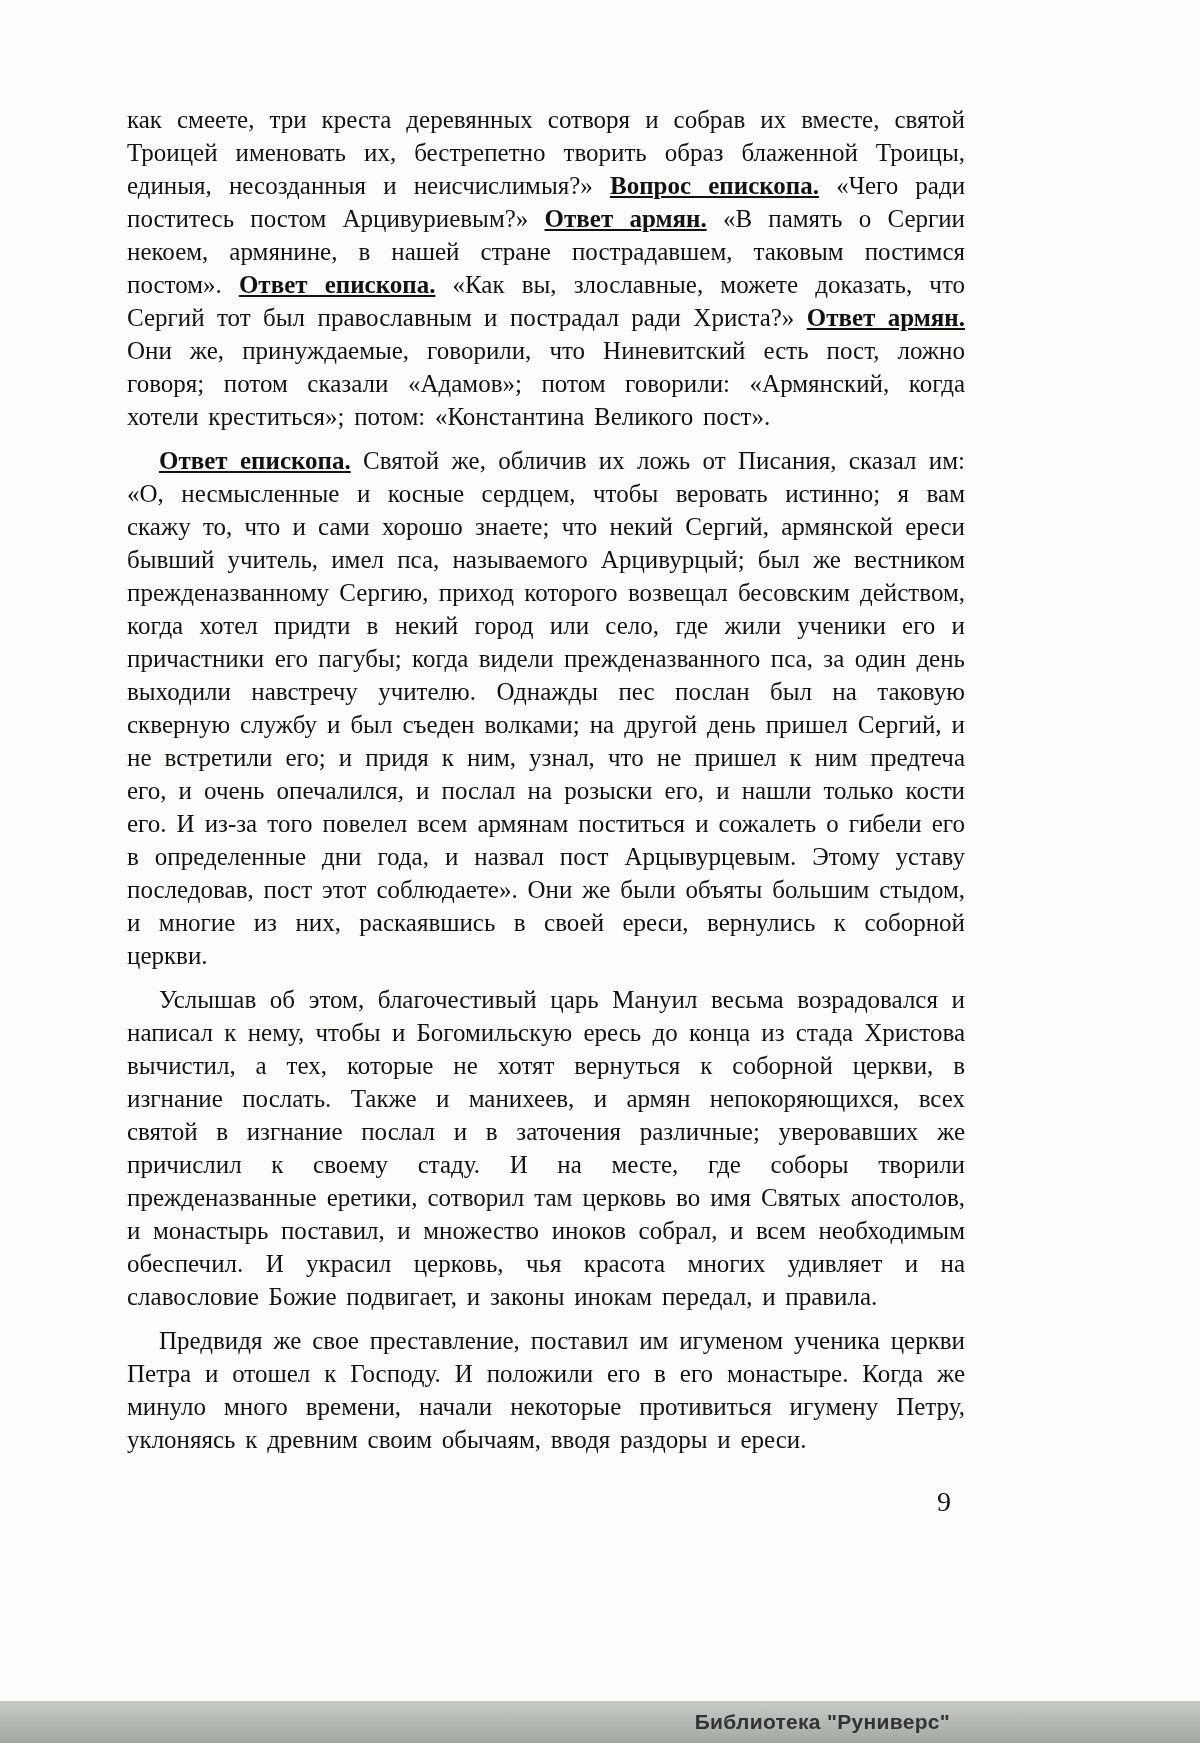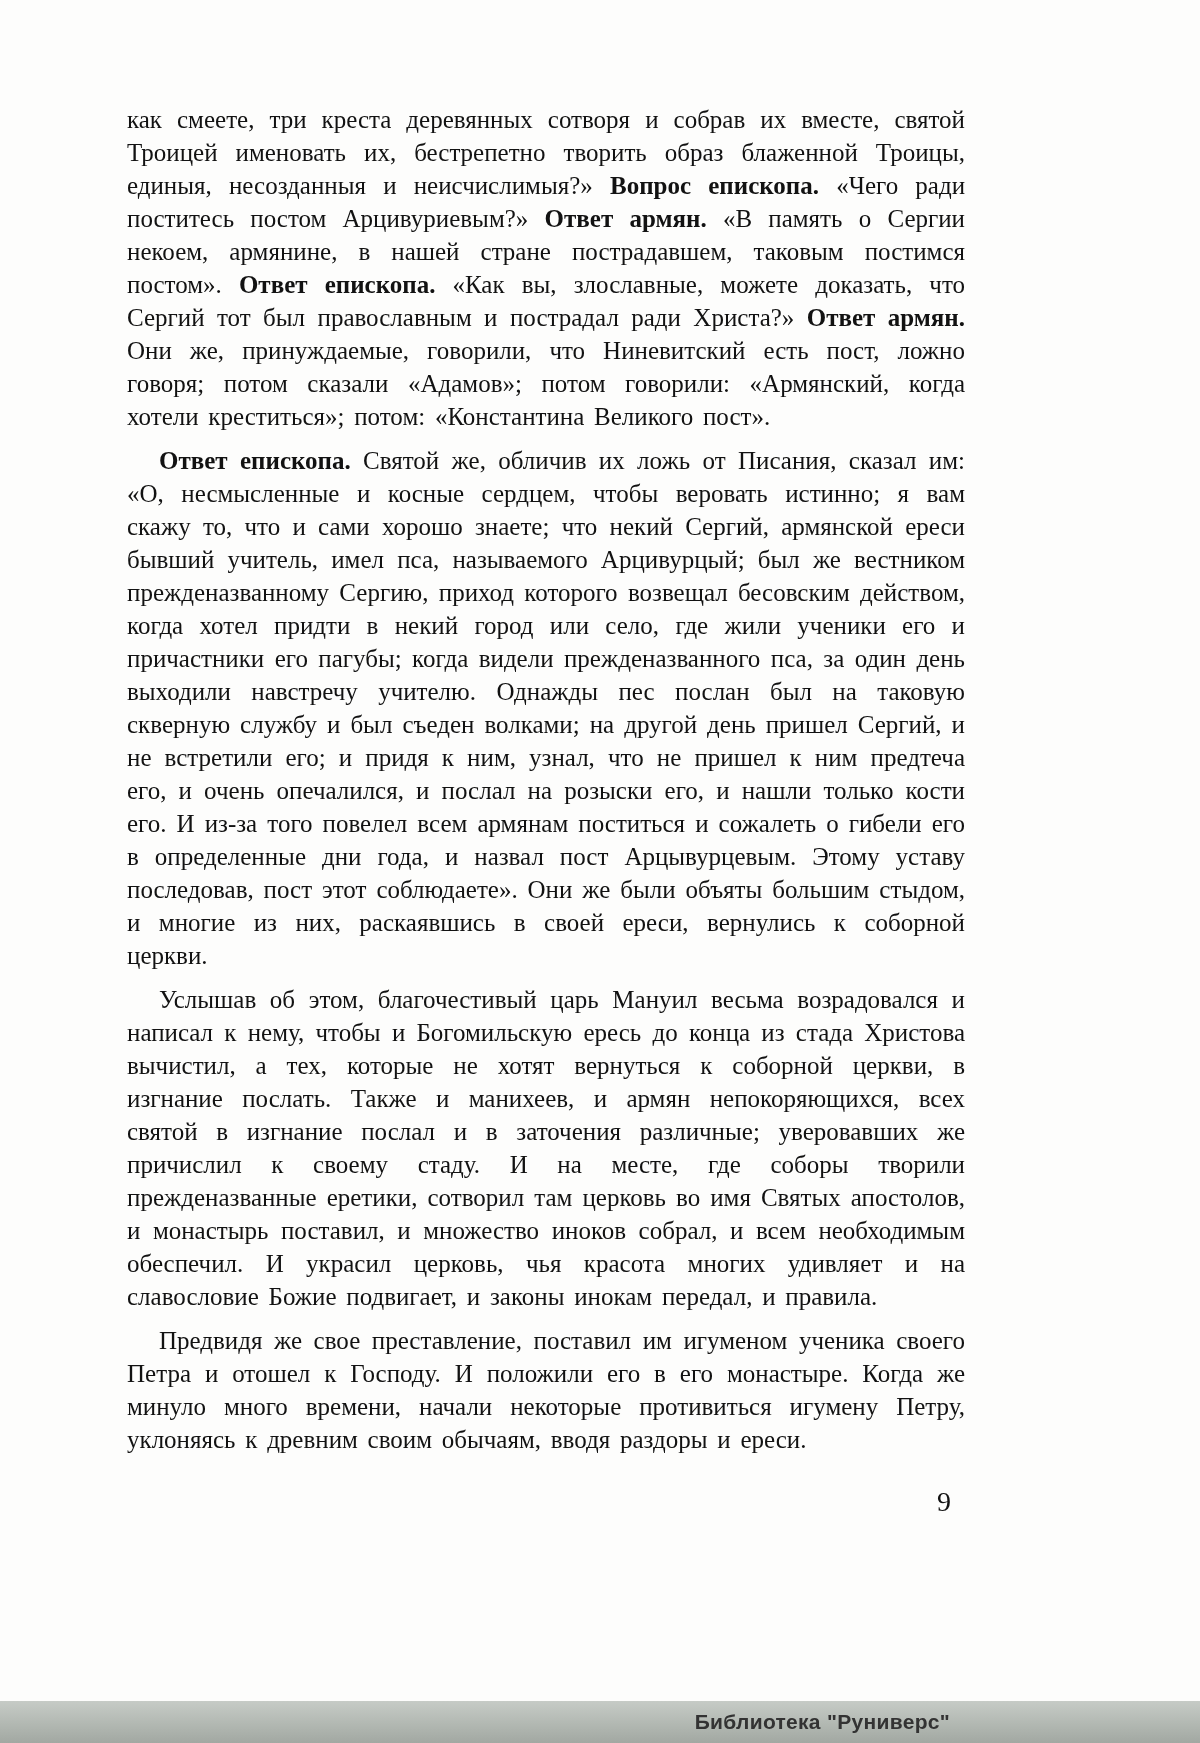--- a/index.html
+++ b/index.html
@@ -26,20 +26,21 @@
       font-size: 25px;
       line-height: 33px;
       text-align: justify;
       word-spacing: 3.5px;
     }
     .para.indent {
       text-indent: 32px;
     }
     .para b {
       font-weight: bold;
+      text-decoration: underline;
     }
     .page-number {
       text-align: right;
       font-size: 28px;
       margin-top: 30px;
       color: #121212;
       padding-right: 14px;
     }
     .footer-bar {
       position: absolute;
@@ -64,20 +65,20 @@
   </style>
 </head>
 <body>
 
 <div class="page">
   <div class="text-block">
     <div id="paragraphs">
         <p class="para"><span>как смеете, три креста деревянных сотворя и собрав их вместе, святой Троицей именовать их, бестрепетно творить образ блаженной Троицы, единыя, несозданныя и неисчислимыя?» </span><b>Вопрос епископа.</b><span> «Чего ради поститесь постом Арцивуриевым?» </span><b>Ответ армян.</b><span> «В память о Сергии некоем, армянине, в нашей стране пострадавшем, таковым постимся постом». </span><b>Ответ епископа.</b><span> «Как вы, злославные, можете доказать, что Сергий тот был православным и пострадал ради Христа?» </span><b>Ответ армян.</b><span> Они же, принуждаемые, говорили, что Ниневитский есть пост, ложно говоря; потом сказали «Адамов»; потом говорили: «Армянский, когда хотели креститься»; потом: «Константина Великого пост».</span></p>
         <p class="para indent"><b>Ответ епископа.</b><span> Святой же, обличив их ложь от Писания, сказал им: «О, несмысленные и косные сердцем, чтобы веровать истинно; я вам скажу то, что и сами хорошо знаете; что некий Сергий, армянской ереси бывший учитель, имел пса, называемого Арцивурцый; был же вестником прежденазванному Сергию, приход которого возвещал бесовским действом, когда хотел придти в некий город или село, где жили ученики его и причастники его пагубы; когда видели прежденазванного пса, за один день выходили навстречу учителю. Однажды пес послан был на таковую скверную службу и был съеден волками; на другой день пришел Сергий, и не встретили его; и придя к ним, узнал, что не пришел к ним предтеча его, и очень опечалился, и послал на розыски его, и нашли только кости его. И из-за того повелел всем армянам поститься и сожалеть о гибели его в определенные дни года, и назвал пост Арцывурцевым. Этому уставу последовав, пост этот соблюдаете». Они же были объяты большим стыдом, и многие из них, раскаявшись в своей ереси, вернулись к соборной церкви.</span></p>
         <p class="para indent"><span>Услышав об этом, благочестивый царь Мануил весьма возрадовался и написал к нему, чтобы и Богомильскую ересь до конца из стада Христова вычистил, а тех, которые не хотят вернуться к соборной церкви, в изгнание послать. Также и манихеев, и армян непокоряющихся, всех святой в изгнание послал и в заточения различные; уверовавших же причислил к своему стаду. И на месте, где соборы творили прежденазванные еретики, сотворил там церковь во имя Святых апостолов, и монастырь поставил, и множество иноков собрал, и всем необходимым обеспечил. И украсил церковь, чья красота многих удивляет и на славословие Божие подвигает, и законы инокам передал, и правила.</span></p>
-        <p class="para indent"><span>Предвидя же свое преставление, поставил им игуменом ученика своего Петра и отошел к Господу. И положили его в его монастыре. Когда же минуло много времени, начали некоторые противиться игумену Петру, уклоняясь к древним своим обычаям, вводя раздоры и ереси.</span></p>
+        <p class="para indent"><span>Предвидя же свое преставление, поставил им игуменом ученика церкви Петра и отошел к Господу. И положили его в его монастыре. Когда же минуло много времени, начали некоторые противиться игумену Петру, уклоняясь к древним своим обычаям, вводя раздоры и ереси.</span></p>
       </div>
     <div class="page-number">9</div>
   </div>
   <div class="footer-bar">
     <span class="footer-text">Библиотека "Руниверс"</span>
   </div>
 </div>
 
 </body></html>

